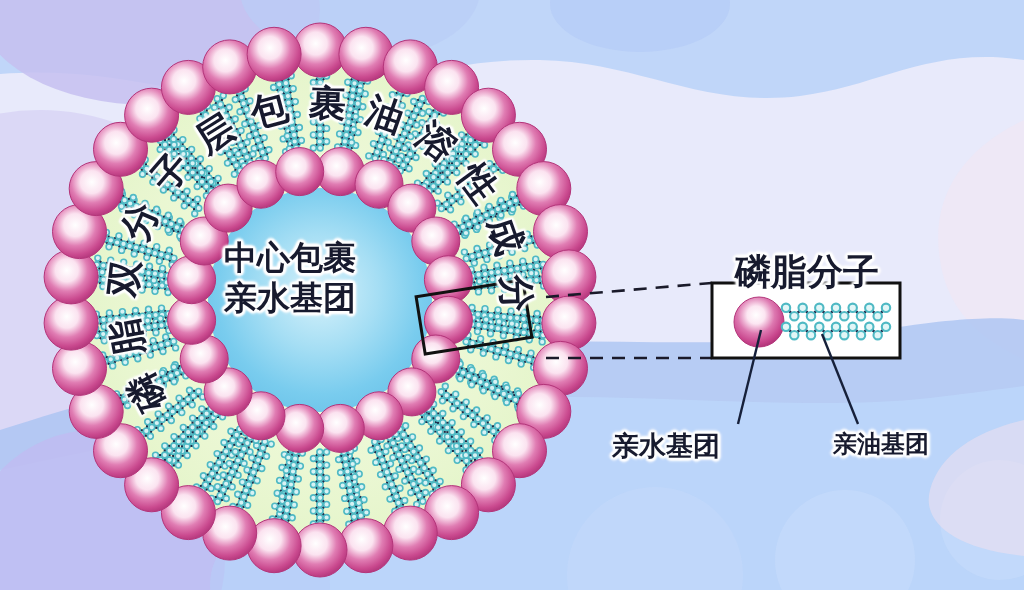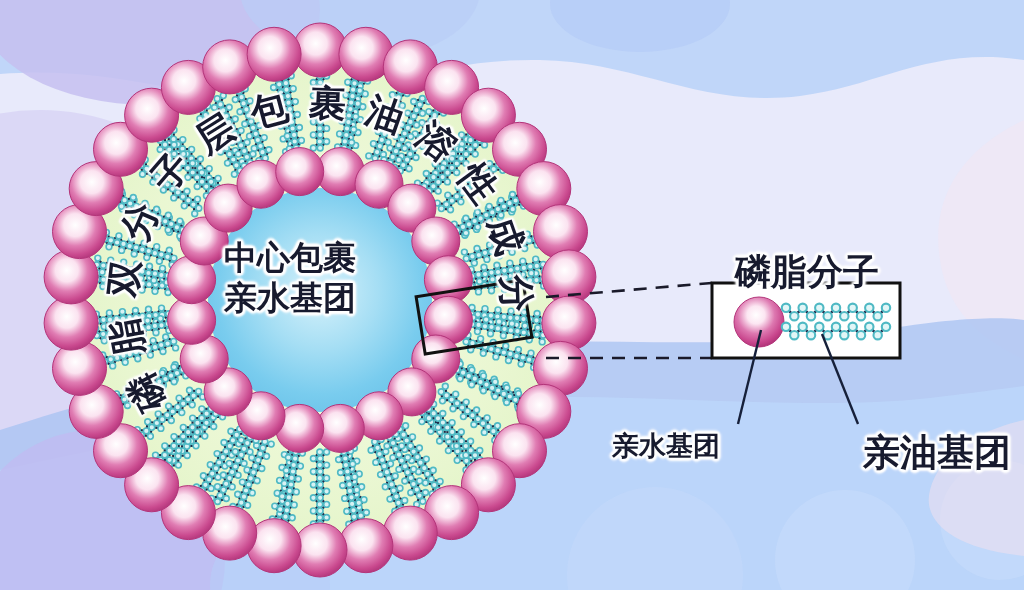--- a/index.html
+++ b/index.html
@@ -15,21 +15,21 @@
     font-family:"DejaVu Sans","Liberation Sans",sans-serif;
     font-weight:700;color:#171a2e;white-space:nowrap;
     text-shadow:
       2px 0 2px #fff,-2px 0 2px #fff,0 2px 2px #fff,0 -2px 2px #fff,
       2px 2px 2px #fff,-2px -2px 2px #fff,2px -2px 2px #fff,-2px 2px 2px #fff,
       3px 0 3px #fff,-3px 0 3px #fff,0 3px 3px #fff,0 -3px 3px #fff;
   }
   #core-label{left:224px;top:238px;font-size:33px;line-height:1.22;text-align:center;}
   #panel-title{left:735px;top:248px;font-size:36px;}
   #lbl-head{left:612px;top:428px;font-size:27px;}
-  #lbl-tail{left:863px;top:428px;font-size:37px;}
+  #lbl-tail{left:833px;top:428px;font-size:24px;}
   .ring-char{
     position:absolute;left:0;top:0;
     font-family:"DejaVu Sans","Liberation Sans",sans-serif;
     font-weight:700;font-size:37px;color:#171a2e;
     transform-origin:0 0;white-space:pre;
     text-shadow:
       2px 0 2px #fff,-2px 0 2px #fff,0 2px 2px #fff,0 -2px 2px #fff,
       2px 2px 2px #fff,-2px -2px 2px #fff,2px -2px 2px #fff,-2px 2px 2px #fff;
   }
 </style>

